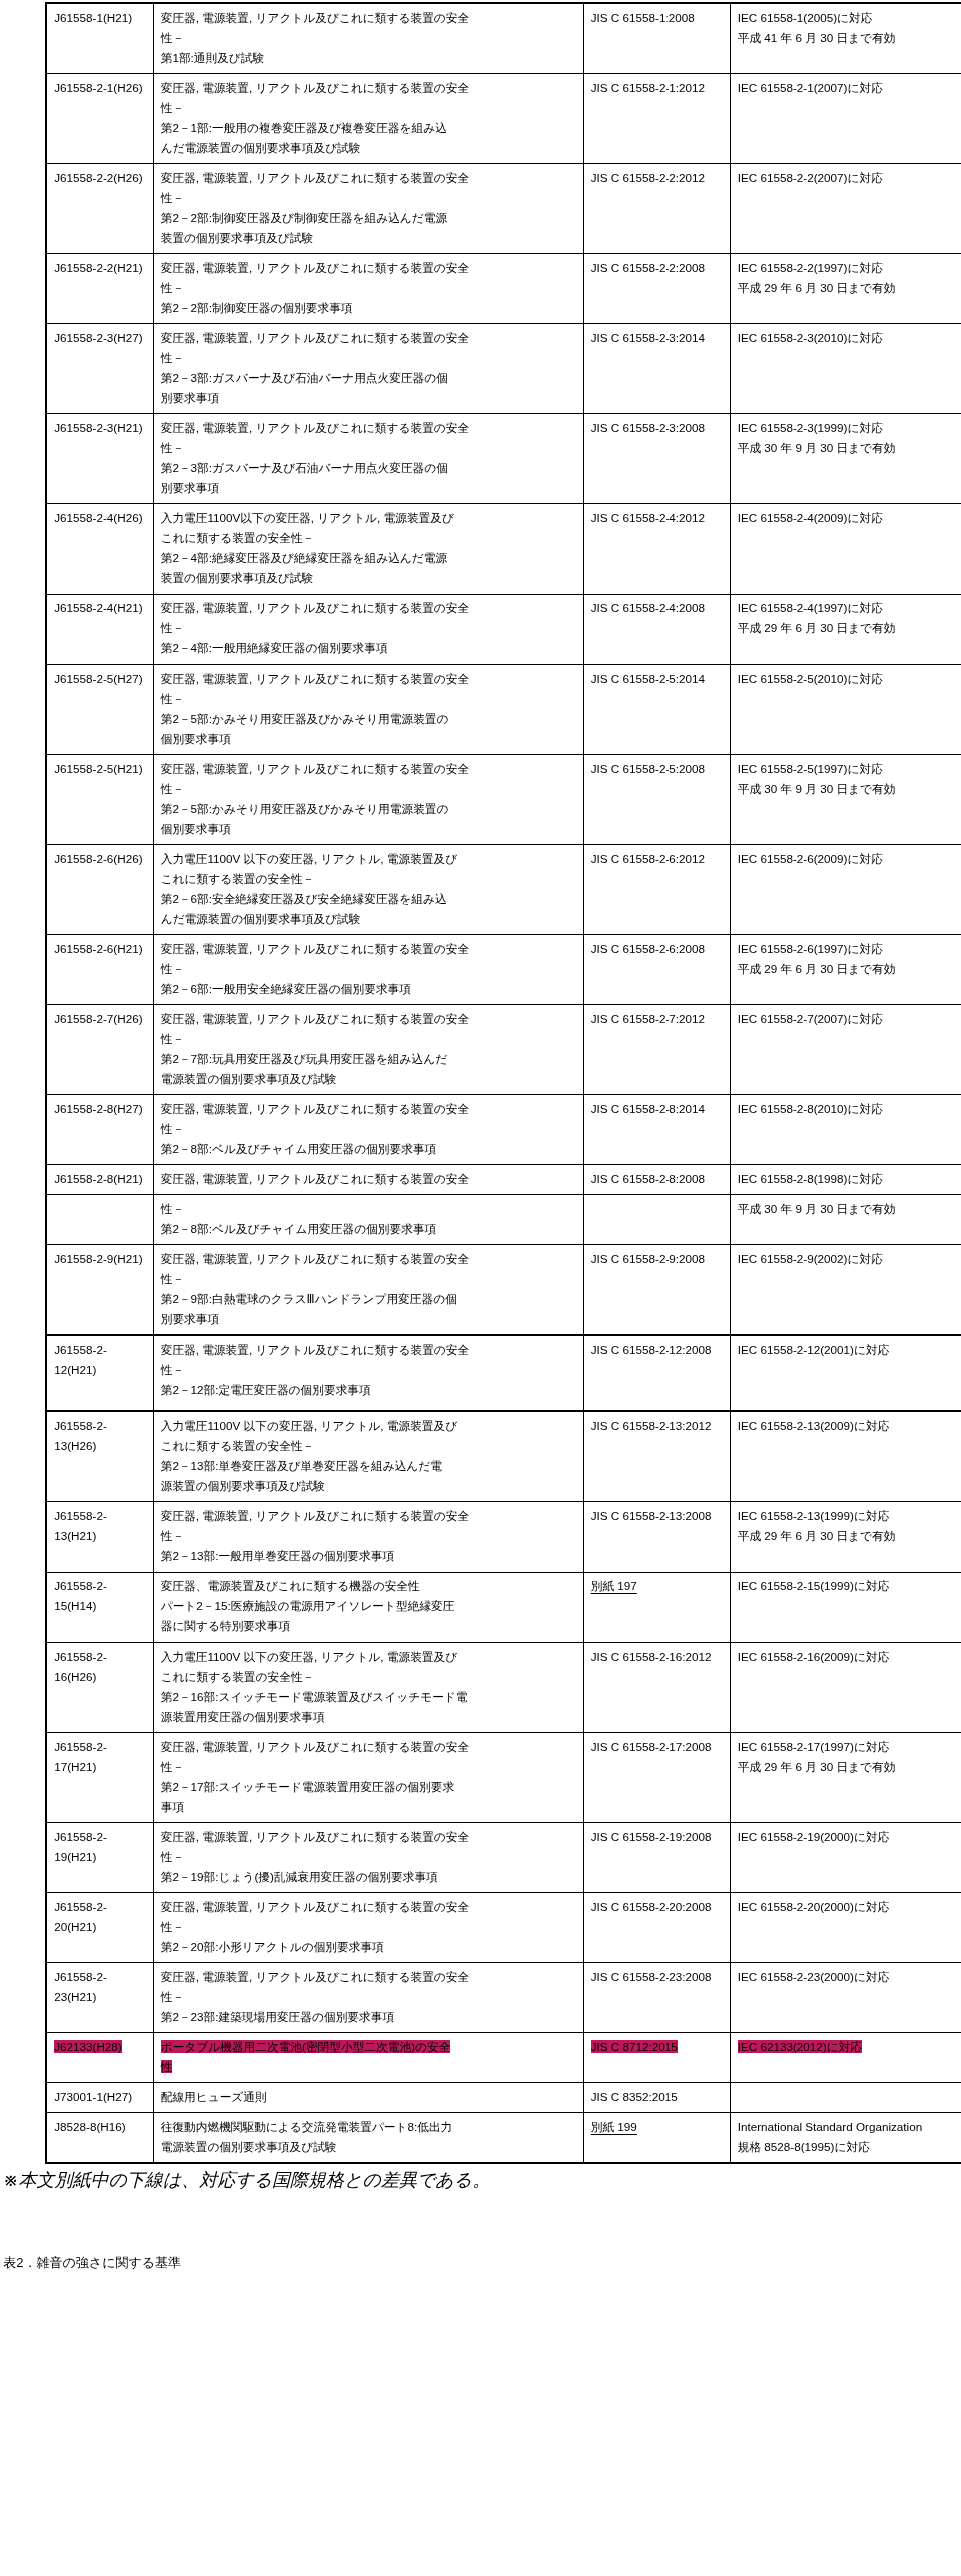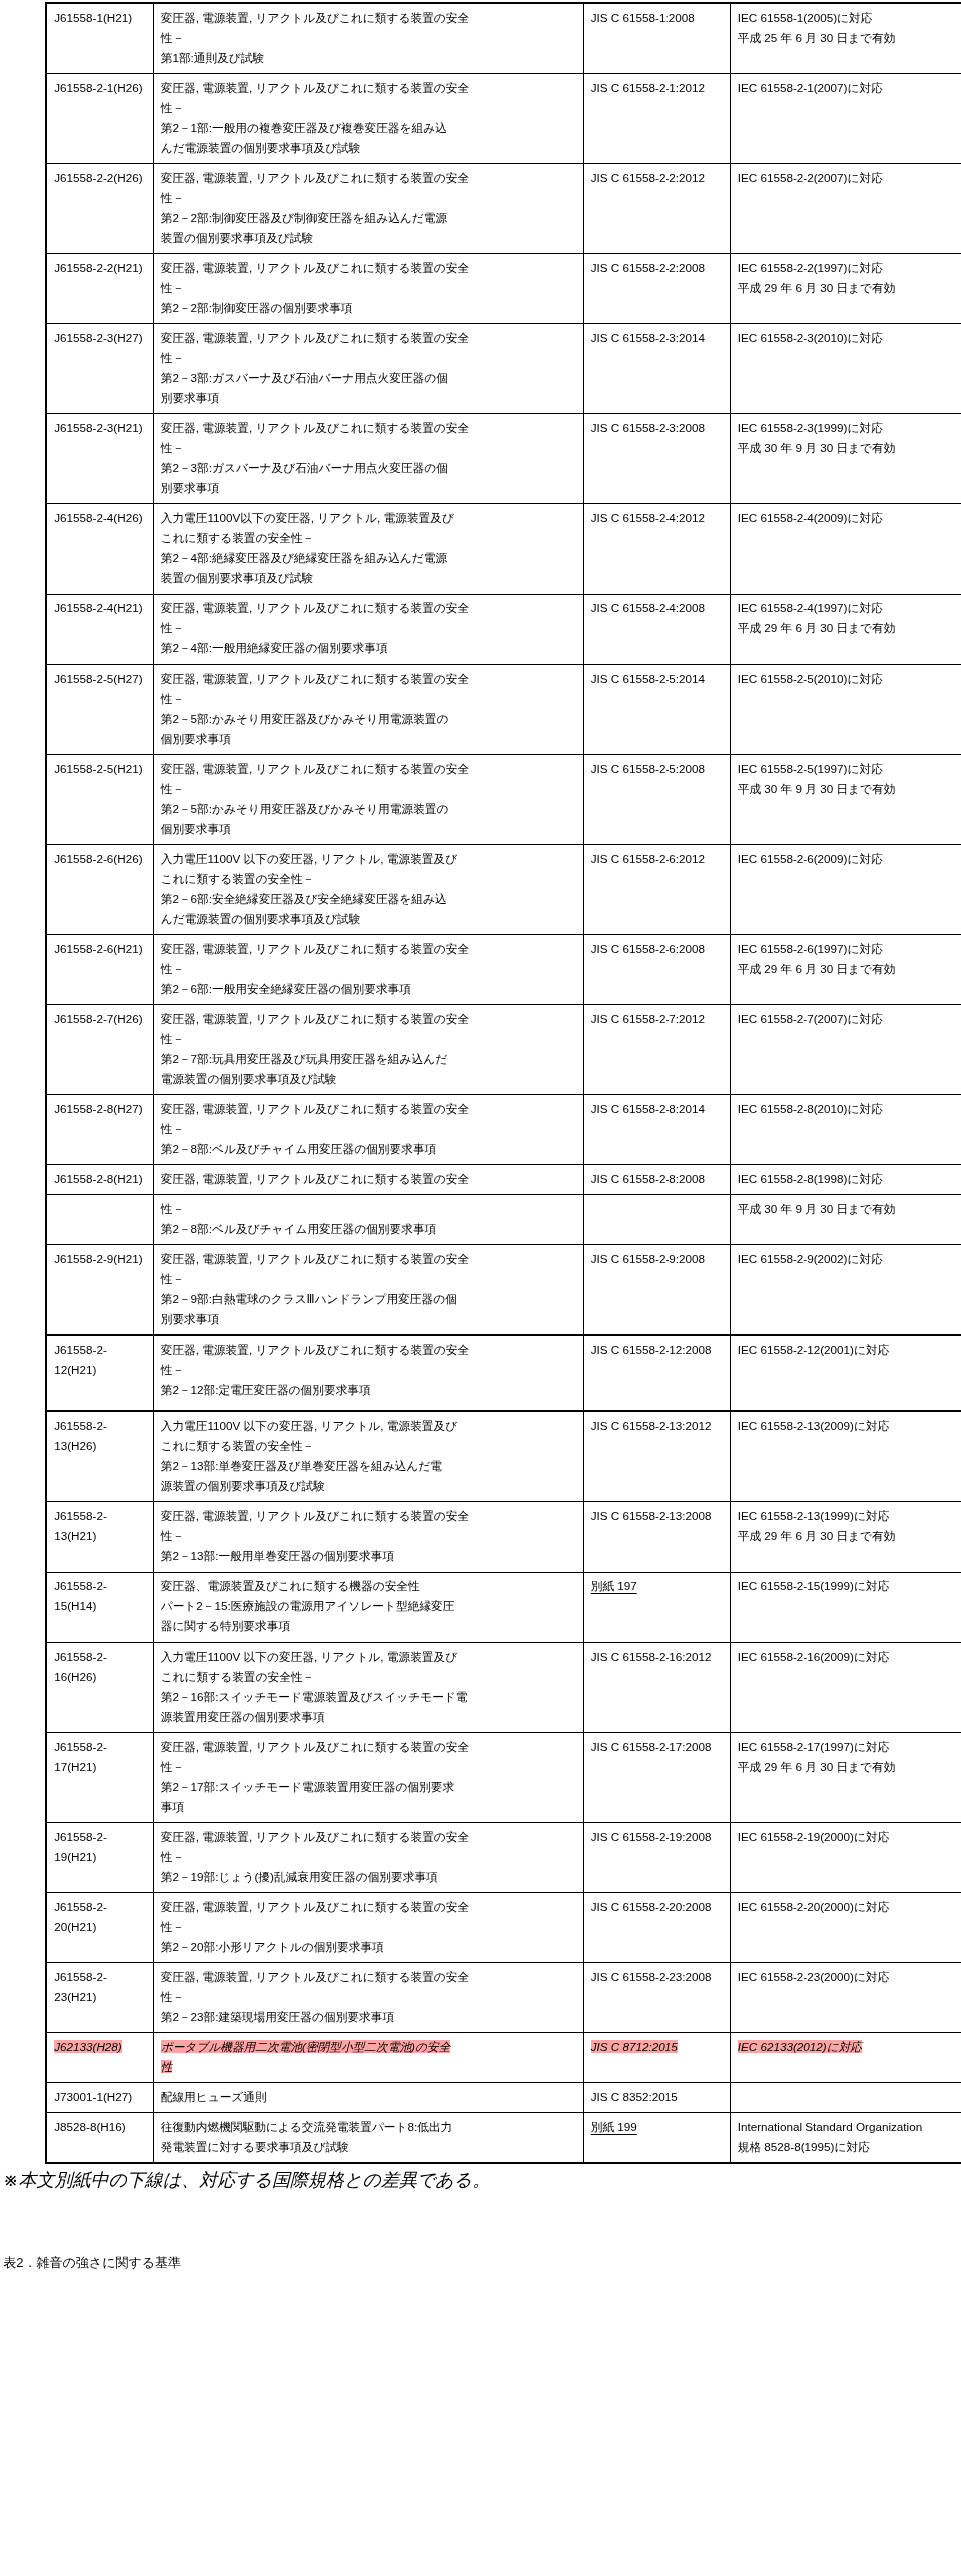--- a/index.html
+++ b/index.html
@@ -21,21 +21,21 @@
     overflow:hidden;
   }
   td .txt{white-space:pre-line;}
   .c-no{padding-left:5.2px;padding-right:1.3px;}
   .c-desc{font-size:12.4px;}
   #t1 col.w1{width:107px;}
   #t1 col.w2{width:430px;}
   #t1 col.w3{width:147px;}
   #t1 col.w4{width:273px;}
   .u{text-decoration:underline;text-underline-offset:2.6px;}
-  .hl{background:#fca5a5;font-style:italic;}
+  .hl{background:#be185d;}
   
   #t1 tbody tr:nth-child(18) td{border-top-width:2.6px;height:65px;}
   #t1 tbody tr:nth-child(19) td{border-top-width:2.6px;}
   #t1 tbody tr:nth-child(30) td,
   #t1 tbody tr:nth-child(31) td{height:55px;}
   #t1 tbody tr:nth-child(32) td{height:63px;}
   .note{font-size:18px;margin:6.5px 0 0 1.3px;line-height:19.6px;font-style:italic;}
   .t2-title{font-size:13px;font-weight:normal;margin:63px 0 29px 1.3px;line-height:19.6px;}
 </style>
 </head>
@@ -51,21 +51,21 @@
         <col class="w4">
       </colgroup>
     <tbody>
         <tr>
           <td class="c-no"><span class="txt">J61558-1(H21)</span></td>
           <td class="c-desc"><span class="txt">変圧器, 電源装置, リアクトル及びこれに類する装置の安全
 性－
 第1部:通則及び試験</span></td>
           <td class="c-jis"><span class="txt">JIS C 61558-1:2008</span></td>
           <td class="c-remark"><span class="txt">IEC 61558-1(2005)に対応
-平成 25 年 6 月 30 日まで有効</span></td>
+平成 41 年 6 月 30 日まで有効</span></td>
         </tr>
         <tr>
           <td class="c-no"><span class="txt">J61558-2-1(H26)</span></td>
           <td class="c-desc"><span class="txt">変圧器, 電源装置, リアクトル及びこれに類する装置の安全
 性－
 第2－1部:一般用の複巻変圧器及び複巻変圧器を組み込
 んだ電源装置の個別要求事項及び試験</span></td>
           <td class="c-jis"><span class="txt">JIS C 61558-2-1:2012</span></td>
           <td class="c-remark"><span class="txt">IEC 61558-2-1(2007)に対応</span></td>
         </tr>
@@ -286,21 +286,21 @@
         </tr>
         <tr>
           <td class="c-no"><span class="txt">J73001-1(H27)</span></td>
           <td class="c-desc"><span class="txt">配線用ヒューズ通則</span></td>
           <td class="c-jis"><span class="txt">JIS C 8352:2015</span></td>
           <td class="c-remark"></td>
         </tr>
         <tr>
           <td class="c-no"><span class="txt">J8528-8(H16)</span></td>
           <td class="c-desc"><span class="txt">往復動内燃機関駆動による交流発電装置パート8:低出力
-発電装置に対する要求事項及び試験</span></td>
+電源装置の個別要求事項及び試験</span></td>
           <td class="c-jis"><span class="txt u">別紙 199</span></td>
           <td class="c-remark"><span class="txt">International Standard Organization
 規格 8528-8(1995)に対応</span></td>
         </tr>
       </tbody>
   </table>
 
   <p class="note">※本文別紙中の下線は、対応する国際規格との差異である。</p>
 
   <h2 class="t2-title">表2．雑音の強さに関する基準</h2>

